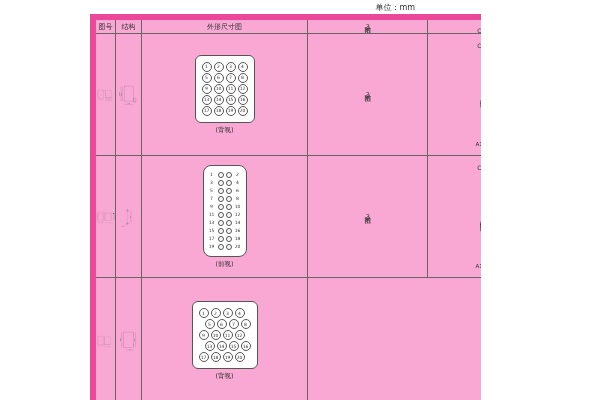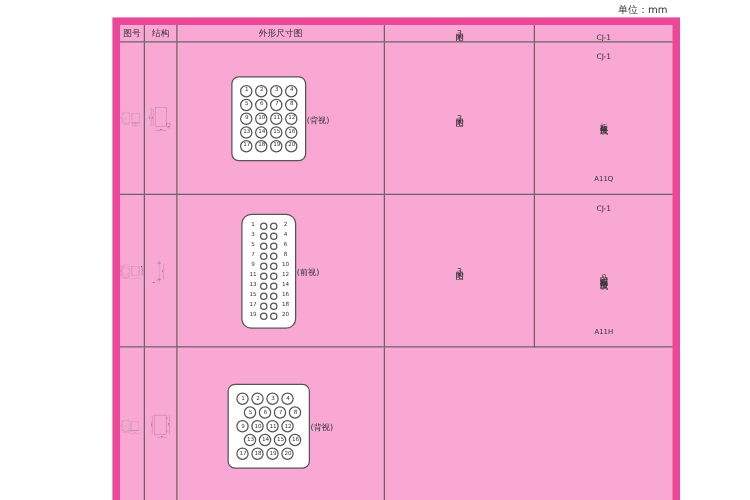--- a/index.html
+++ b/index.html
@@ -1,35 +1,35 @@
 <!DOCTYPE html>
 <html><head>
 <meta charset="utf-8">
 <style>
   html,body{margin:0;padding:0;}
   body{width:600px;height:400px;background:#fff;font-family:"DejaVu Sans","Liberation Sans",sans-serif;color:#333;}
-  .page{position:relative;width:600px;height:400px;background:#fff;overflow:hidden;}
+  .page{position:relative;width:481px;height:400px;background:#fff;overflow:hidden;}
   .unit{position:absolute;top:2px;right:66px;font-size:8px;color:#333;}
   .table{position:absolute;left:90px;top:14px;display:grid;
     grid-template-columns:20px 26px 166px 120px 110px;
     grid-template-rows:14px 122px 122px 126px;
     border:6px solid #ec4899;background:#f9a8d4;}
   .cell{border-right:1px solid #666;border-bottom:1px solid #666;position:relative;
     display:flex;align-items:center;justify-content:center;overflow:hidden;}
   .cell:nth-child(5n){border-right:none;}
   .cell:nth-child(n+16){border-bottom:none;}
   .hdr{font-size:7px;white-space:nowrap;}
   .vtext{writing-mode:vertical-rl;text-orientation:upright;font-size:6.5px;letter-spacing:1px;line-height:1;}
   .struct{display:flex;flex-direction:column;align-items:center;justify-content:space-between;
     height:100%;padding:8px 0;box-sizing:border-box;font-size:6px;}
   .struct .code{font-size:5.5px;}
   svg{display:block;}
   svg line,svg rect,svg circle,svg path,svg polygon{fill:none;stroke:#555;stroke-width:0.8;}
   svg text{font-size:5.5px;fill:#333;stroke:none;}
-  .tcell{display:flex;flex-direction:row;align-items:center;justify-content:center;width:100%;height:100%;}
+  .tcell{display:flex;flex-direction:column;align-items:center;justify-content:center;width:100%;height:100%;}
   .tbox{border:1px solid #555;border-radius:6px;padding:5px 6px;display:inline-block;background:#fff;}
   .trow{display:flex;gap:2px;margin:1px 0;}
   .stagger .trow:nth-child(even){margin-left:6px;}
   .tcirc{width:10px;height:10px;border:1px solid #555;border-radius:50%;font-size:4.5px;
     display:flex;align-items:center;justify-content:center;color:#333;box-sizing:border-box;}
   .tbox2{border:1px solid #555;border-radius:8px;padding:5px 4px;display:inline-block;background:#fff;}
   .prow{display:flex;align-items:center;gap:2px;height:8px;}
   .pcirc{width:6px;height:6px;border:1px solid #555;border-radius:50%;display:inline-block;box-sizing:border-box;}
   .tnum{font-size:4.5px;width:8px;text-align:center;color:#333;}
   .tlabel{font-size:6.5px;margin-top:3px;text-align:center;}

